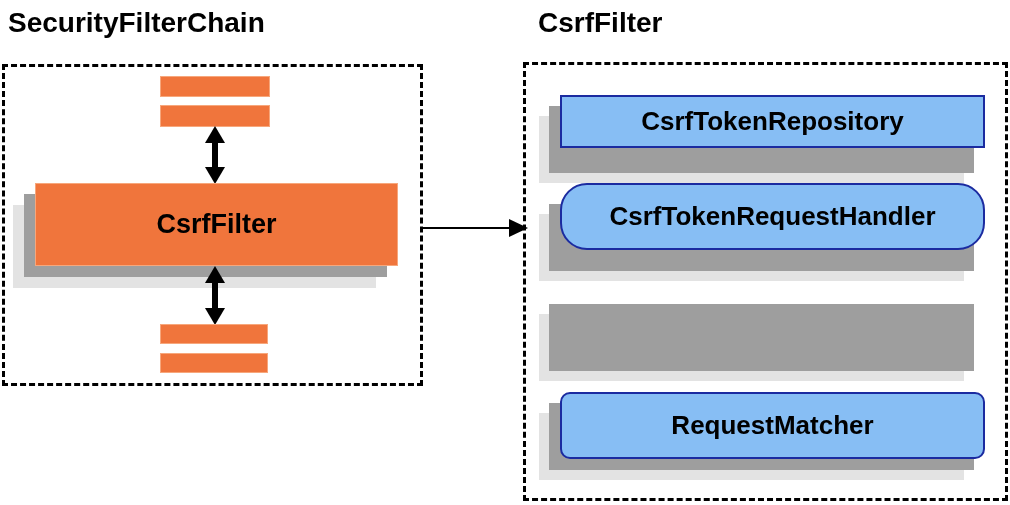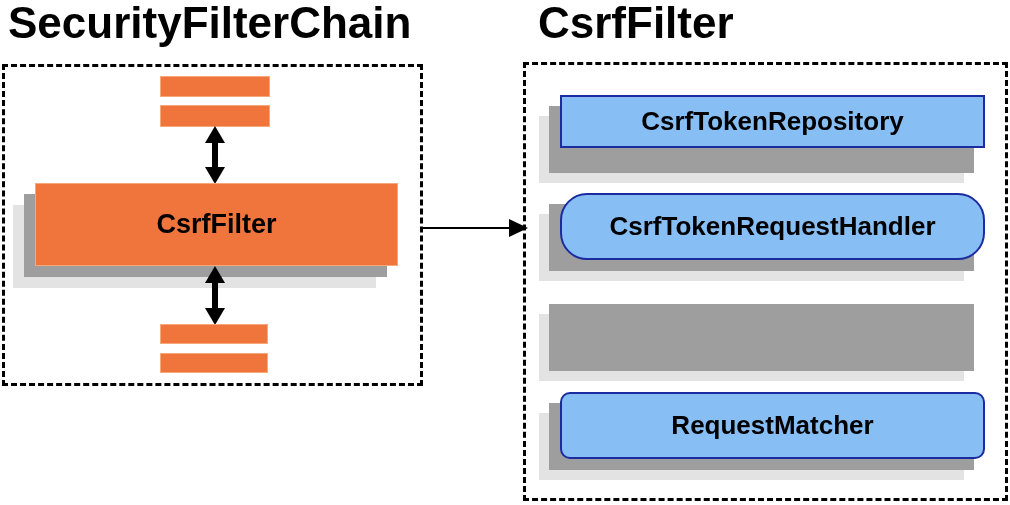--- a/index.html
+++ b/index.html
@@ -1,19 +1,19 @@
 <!DOCTYPE html>
 <html><head>
 <meta charset="utf-8">
 <style>
   html, body { margin:0; padding:0; background:#ffffff; }
   body { font-family:"Liberation Sans", sans-serif; }
   .canvas { position:relative; width:1010px; height:505px; background:#ffffff; overflow:hidden; }
 
-  .diagram-title { position:absolute; font-weight:bold; font-size:44px; color:#000; line-height:34px; white-space:nowrap; }
+  .diagram-title { position:absolute; font-weight:bold; font-size:28px; color:#000; line-height:34px; white-space:nowrap; }
 
   .dashed-container { position:absolute; border:3px dashed #000; box-sizing:border-box; background:transparent; }
 
   .bar { position:absolute; background:#F0753C; border:1px solid #F7A77C; box-sizing:border-box; }
 
   .shadow-light { position:absolute; background:#E3E3E3; }
   .shadow-dark  { position:absolute; background:#9E9E9E; }
 
   .node-main {
     position:absolute; background:#F0753C; border:1px solid #F7A77C; box-sizing:border-box;
@@ -71,21 +71,21 @@
   <div class="dashed-container" style="left:523px; top:62px; width:485px; height:439px;"></div>
 
   <div class="shadow-light" style="left:539px; top:116px; width:425px; height:67px;"></div>
   <div class="shadow-dark" style="left:549px; top:106px; width:425px; height:67px;"></div>
   <div class="blue-box" style="left:560px; top:95px; width:425px; height:53px;">
     <span>CsrfTokenRepository</span>
   </div>
 
   <div class="shadow-light" style="left:539px; top:214px; width:425px; height:67px;"></div>
   <div class="shadow-dark" style="left:549px; top:204px; width:425px; height:67px;"></div>
-  <div class="blue-box" style="left:560px; top:193px; width:425px; height:67px;border-radius:27px;">
+  <div class="blue-box" style="left:560px; top:183px; width:425px; height:67px;border-radius:27px;">
     <span>CsrfTokenRequestHandler</span>
   </div>
 
   <div class="shadow-light" style="left:539px; top:314px; width:425px; height:67px;"></div>
   <div class="shadow-dark" style="left:549px; top:304px; width:425px; height:67px;"></div>
 
   <div class="shadow-light" style="left:539px; top:413px; width:425px; height:67px;"></div>
   <div class="shadow-dark" style="left:549px; top:403px; width:425px; height:67px;"></div>
   <div class="blue-box" style="left:560px; top:392px; width:425px; height:67px;border-radius:10px;">
     <span>RequestMatcher</span>

